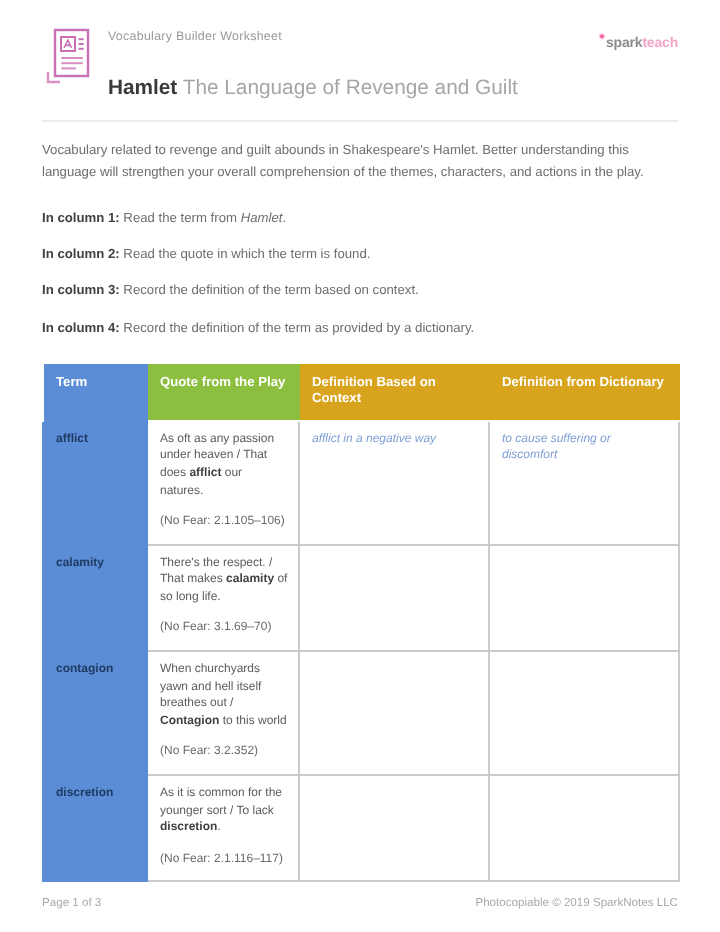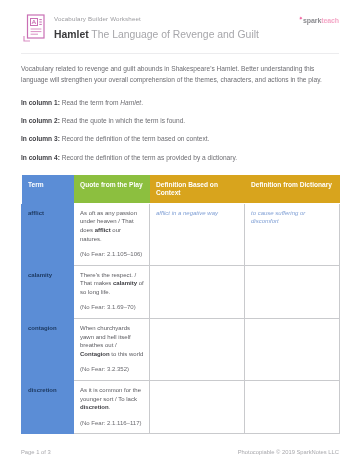--- a/index.html
+++ b/index.html
@@ -13,21 +13,21 @@
 
   
   .header { display: flex; align-items: flex-start; padding-top: 12px; }
   .logo-icon { width: 26px; height: 32px; flex: 0 0 26px; position: relative; margin-right: 7px; }
   .logo-icon svg { display: block; }
   .header-titles { flex: 1 1 auto; padding-top: 2px; }
   .eyebrow {
     font-size: 6.2px; color: #9a9a9e; letter-spacing: .15px;
     line-height: 9px; white-space: nowrap;
   }
-  .title-line { margin-top: 5px; font-size: 10.4px; line-height: 13px; white-space: nowrap; }
+  .title-line { margin-top: 15px; font-size: 10.4px; line-height: 13px; white-space: nowrap; }
   .title-main { font-weight: bold; color: #3a3a3c; }
   .title-sub { color: #a6a6aa; font-weight: normal; }
   .brand { flex: 0 0 auto; padding-top: 3px; font-size: 7px; white-space: nowrap; }
   .brand .star { color: #f0609e; font-size: 5px; vertical-align: super; }
   .brand .b1 { color: #8c8c90; font-weight: bold; letter-spacing: -.1px; }
   .brand .b2 { color: #f4a6c6; font-weight: bold; letter-spacing: -.1px; }
 
   .rule { height: 1px; background: #ececee; margin: 9px 0 0 0; }
 
   

